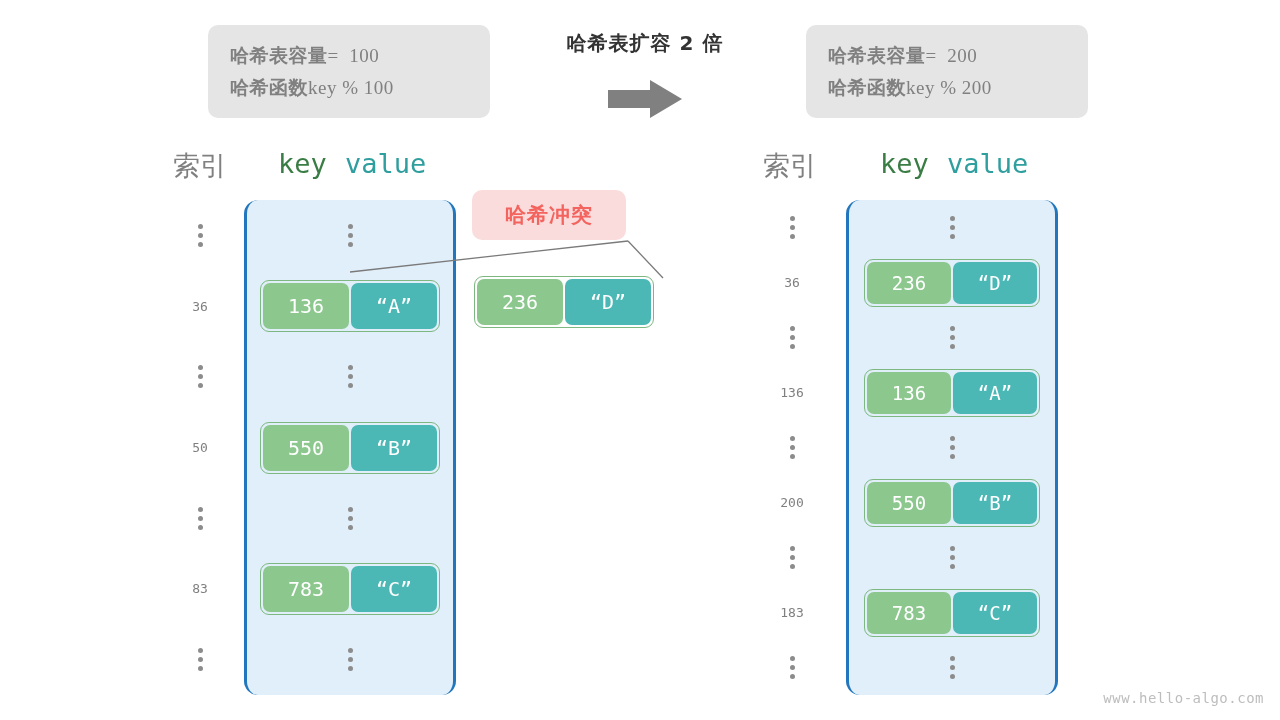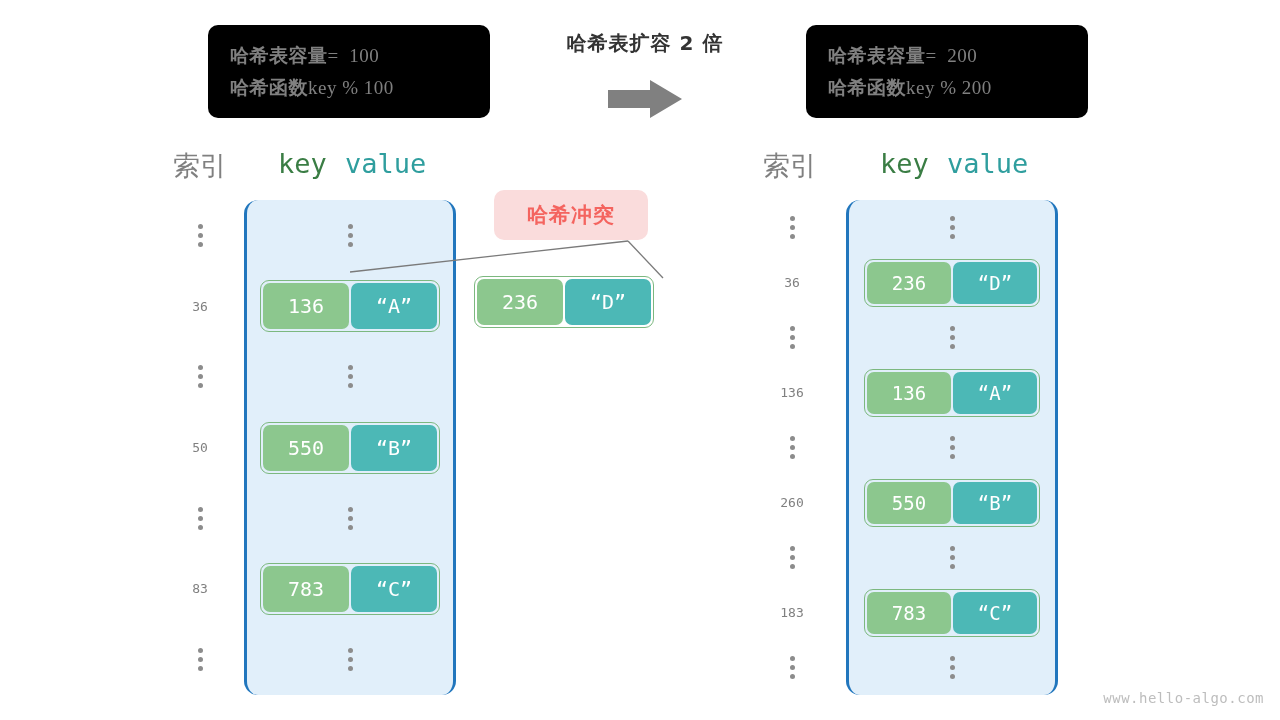--- a/index.html
+++ b/index.html
@@ -12,21 +12,21 @@
     height: 720px;
     position: relative;
     overflow: hidden;
     font-family: "DejaVu Sans", sans-serif;
     color: #808080;
   }
 
   
   .info-box {
     position: absolute;
-    background: #000000;
+    background: #e5e5e5;
     border-radius: 10px;
     padding: 14px 22px;
     box-sizing: border-box;
     display: flex;
     flex-direction: column;
     justify-content: center;
     gap: 6px;
   }
   .info-line {
     display: flex;
@@ -154,21 +154,21 @@
   .t-left .cell-val  { width: 86px; height: 100%; font-size: 20px; margin-left: 2px; }
 
   
   .t-right .pair     { height: 48px; }
   .t-right .cell-key { width: 84px; height: 100%; font-size: 19px; }
   .t-right .cell-val { width: 84px; height: 100%; font-size: 19px; margin-left: 2px; }
 
   
   #collision-badge {
     position: absolute;
-    left: 494px;
+    left: 472px;
     top: 190px;
     width: 154px;
     height: 50px;
     background: #fadcdc;
     border-radius: 10px;
     display: flex;
     align-items: center;
     justify-content: center;
     color: #f4645f;
     font-size: 21px;
@@ -344,21 +344,21 @@
       </div>
     </div>
     <div class="index-cell" style="height: 55px;">136</div>
     <div class="index-cell" style="height: 55px;">
       <div class="vdots">
         <i></i>
         <i></i>
         <i></i>
       </div>
     </div>
-    <div class="index-cell" style="height: 55px;">260</div>
+    <div class="index-cell" style="height: 55px;">200</div>
     <div class="index-cell" style="height: 55px;">
       <div class="vdots">
         <i></i>
         <i></i>
         <i></i>
       </div>
     </div>
     <div class="index-cell" style="height: 55px;">183</div>
     <div class="index-cell" style="height: 55px;">
       <div class="vdots">

